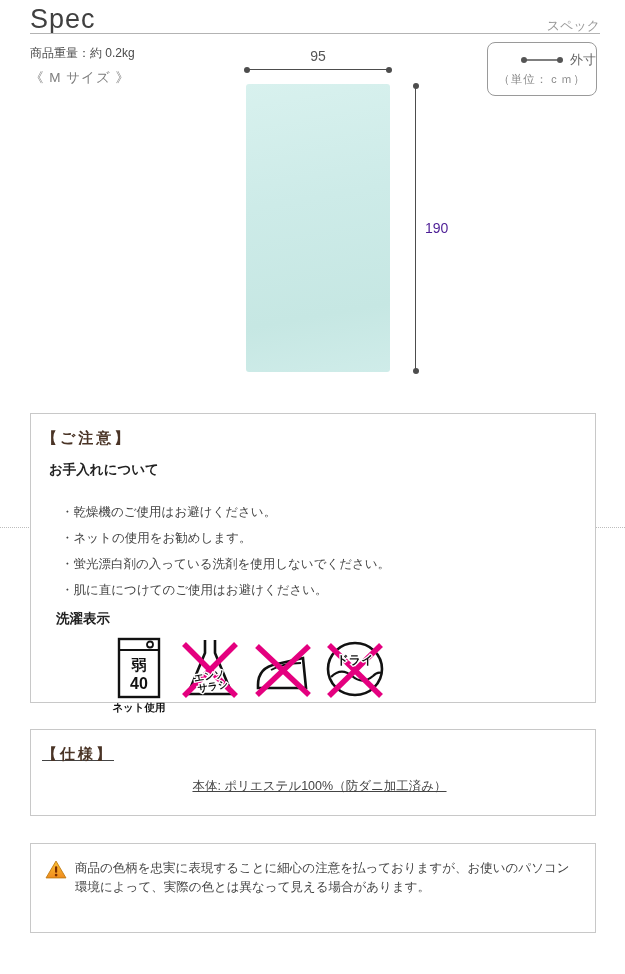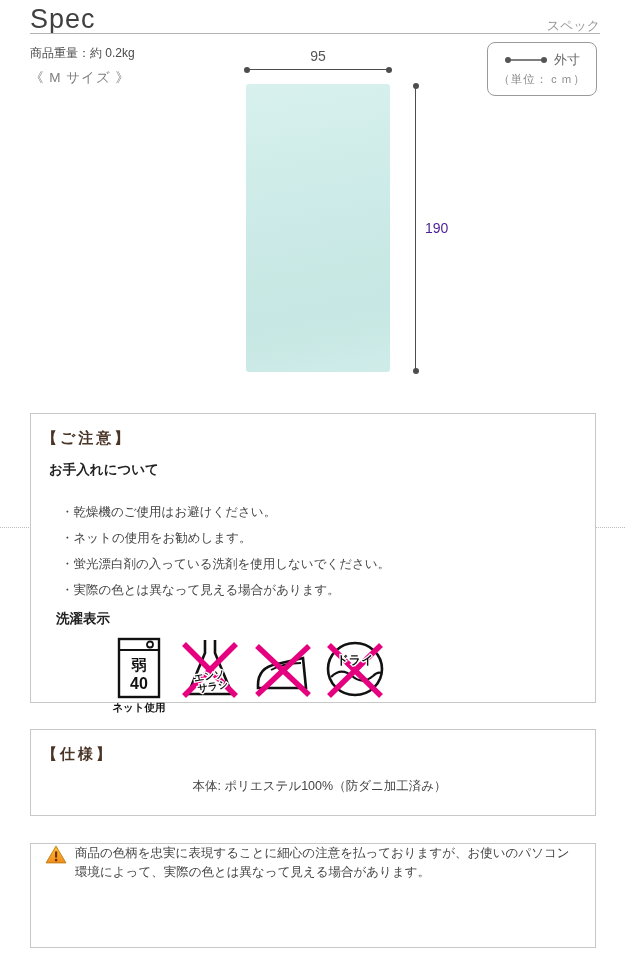--- a/index.html
+++ b/index.html
@@ -9,39 +9,39 @@
   }
   
   .hdr-title{position:absolute;left:30px;top:4px;font-size:27px;color:#404040;letter-spacing:1px;}
   .hdr-sub{position:absolute;right:25px;top:17px;font-size:13px;color:#999;}
   .hdr-rule{position:absolute;left:30px;top:33px;width:570px;border-top:1px solid #b3b3b3;}
   .weight{position:absolute;left:30px;top:45px;font-size:12px;color:#4a4a4a;}
   .size{position:absolute;left:30px;top:69px;font-size:13.5px;color:#7d7d7d;letter-spacing:1px;}
   
   .legend{position:absolute;left:487px;top:42px;width:110px;height:54px;border:1px solid #9a9a9a;
     border-radius:8px;box-sizing:border-box;text-align:center;padding-top:8px;}
-  .legend-row{display:flex;align-items:center;justify-content:center;gap:6px;font-size:13px;color:#666;}
+  .legend-row{display:flex;align-items:center;justify-content:flex-end;gap:6px;font-size:13px;color:#666;}
   .legend-unit{font-size:11.5px;color:#888;margin-top:3px;letter-spacing:1px;}
   
   .dim-label-w{position:absolute;left:246px;top:48px;width:144px;text-align:center;font-size:14px;color:#555;}
   .dim-h{position:absolute;left:246px;top:69px;width:144px;border-top:1px solid #4d4d4d;}
   .dim-v{position:absolute;left:415px;top:85px;height:287px;border-left:1px solid #4d4d4d;}
   .dot{position:absolute;width:6px;height:6px;border-radius:50%;background:#4d4d4d;}
   .dot-l{left:-2px;top:-3.5px;}  .dot-r{right:-2px;top:-3.5px;}
   .dot-t{left:-3.5px;top:-2px;}  .dot-b{left:-3.5px;bottom:-2px;}
   .dim-label-h{position:absolute;left:425px;top:220px;font-size:14px;color:#4c1d95;}
   .product-rect{position:absolute;left:246px;top:84px;width:144px;height:288px;border-radius:3px;
     background:linear-gradient(170deg,#d8f1ee 0%,#cdebe8 40%,#c6e7e3 78%,#cfece9 100%);}
   
   .box{position:absolute;left:30px;width:566px;box-sizing:border-box;background:#fff;
     border:1px solid #c8c8c8;border-radius:0;}
   .dotted-divider{position:absolute;left:0;top:527px;width:625px;border-top:1px dotted #bdbdbd;}
   .box-caution{top:413px;height:290px;}
-  .box-spec{top:729px;height:87px;}
-  .box-notes{top:843px;height:105px;padding:0 14px;}
+  .box-spec{top:729px;height:87px;text-decoration:underline;}
+  .box-notes{top:843px;height:90px;padding:15px 14px;}
   .brown-heading{margin:15px 0 0 11px;font-size:15px;font-weight:bold;color:#4a3426;letter-spacing:3px;}
   .sub-title{margin:13px 0 0 18px;font-size:13.5px;font-weight:bold;color:#222;}
   .care-list{margin:20px 0 0 30px;padding:0;list-style:none;}
   .care-list li{font-size:12.5px;color:#444;line-height:26px;}
   .wash-title{margin:7px 0 0 25px;font-size:13.5px;font-weight:bold;color:#222;}
   .icons-row{margin:9px 0 0 80px;display:flex;align-items:flex-start;gap:14px;}
   .machine-col{display:flex;flex-direction:column;align-items:center;width:56px;}
   .machine-caption{font-size:10.5px;font-weight:bold;color:#111;margin-top:2px;white-space:nowrap;}
   .spec-body{margin:14px 0 0 13px;font-size:12.5px;color:#444;text-align:center;}
   .note-item{display:flex;gap:8px;font-size:12.5px;color:#444;line-height:19px;margin-bottom:11px;}
@@ -94,21 +94,21 @@
 
   <div class="dotted-divider"></div>
 
   <section class="box box-caution">
     <h2 class="brown-heading">【ご注意】</h2>
     <div class="sub-title">お手入れについて</div>
     <ul class="care-list">
       <li>・乾燥機のご使用はお避けください。</li>
       <li>・ネットの使用をお勧めします。</li>
       <li>・蛍光漂白剤の入っている洗剤を使用しないでください。</li>
-      <li>・実際の色とは異なって見える場合があります。</li>
+      <li>・肌に直につけてのご使用はお避けください。</li>
     </ul>
     <div class="wash-title">洗濯表示</div>
 
     <div class="icons-row">
 
       <div class="machine-col">
         <svg width="44" height="62" viewBox="0 0 44 62">
           <rect x="2" y="2" width="40" height="58" fill="#fff" stroke="#111" stroke-width="2.4"></rect>
           <line x1="2" y1="13" x2="42" y2="13" stroke="#111" stroke-width="2"></line>
           <circle cx="33" cy="7.5" r="3" fill="#fff" stroke="#111" stroke-width="1.8"></circle>

